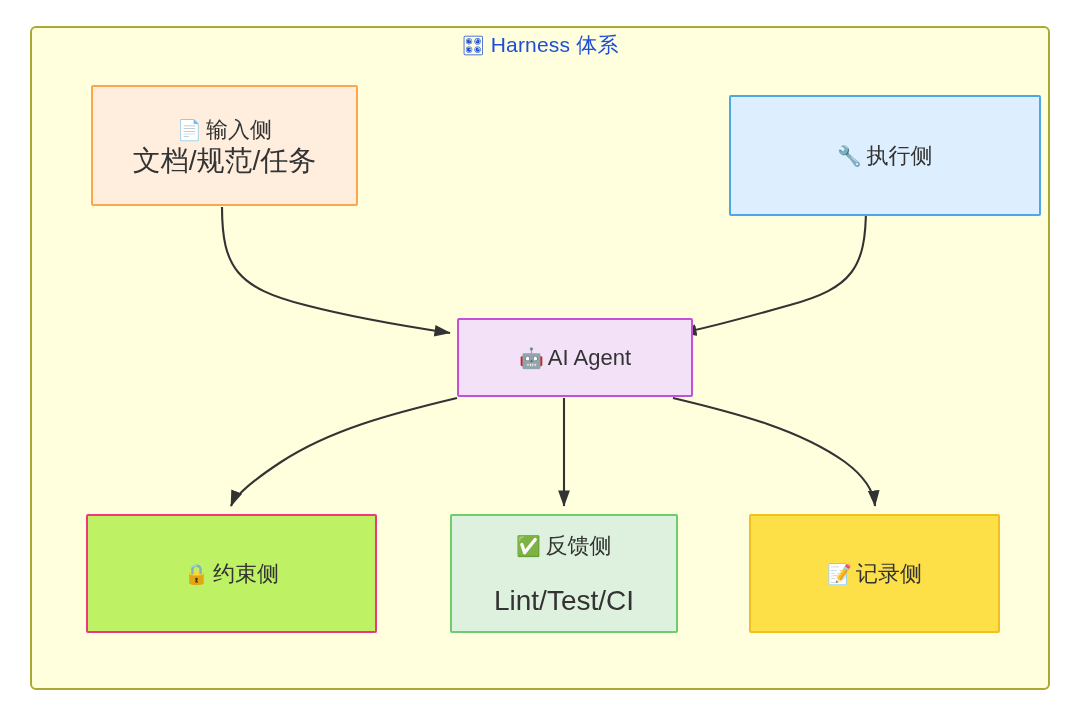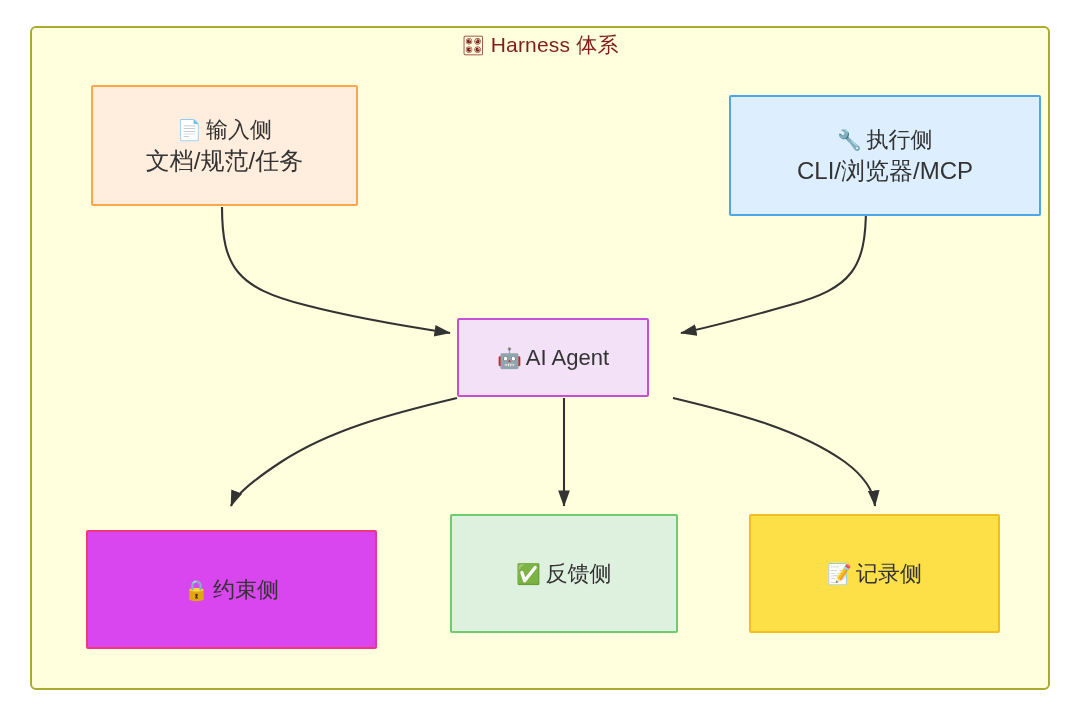--- a/index.html
+++ b/index.html
@@ -30,21 +30,21 @@
     border: 2px solid #aaaa33;
     border-radius: 6px;
   }
   .container-title {
     position: absolute;
     left: 30px;
     top: 30px;
     width: 1020px;
     text-align: center;
     font-size: 21px;
-    color: #7f1d1d;
+    color: #1d4ed8;
     line-height: 30px;
     letter-spacing: 0.2px;
     white-space: nowrap;
   }
   .container-title .ticon { font-size: 19px; margin-right: 5px; }
 
   
   #edges {
     position: absolute;
     left: 0;
@@ -76,38 +76,38 @@
   .node .line1 {
     font-size: 22px;
     line-height: 30px;
     white-space: nowrap;
   }
   .node .line1 .nicon {
     font-size: 20px;
     margin-right: 4px;
   }
   .node .line2 {
-    font-size: 24px;
+    font-size: 28px;
     line-height: 32px;
     white-space: nowrap;
   }
 
   
   #node-input      { left: 91px;  top: 85px;  width: 267px; height: 121px; }
   #node-exec       { left: 729px; top: 95px;  width: 312px; height: 121px; }
-  #node-agent      { left: 457px; top: 318px; width: 192px; height: 79px;  }
+  #node-agent      { left: 457px; top: 318px; width: 236px; height: 79px;  }
   #node-constraint { left: 86px;  top: 514px; width: 291px; height: 119px; }
   #node-feedback   { left: 450px; top: 514px; width: 228px; height: 119px; gap: 24px; }
   #node-record     { left: 749px; top: 514px; width: 251px; height: 119px; }
 
   
   #node-input      { background: #ffeedd; border-color: #ffa64d; }
   #node-exec       { background: #ddeeff; border-color: #4da6e8; }
   #node-agent      { background: #f2e1f7; border-color: #c44fd8; }
-  #node-constraint { background: #d946ef; border-color: #f0367e; margin-top: 16px; }
+  #node-constraint { background: #bef264; border-color: #f0367e; }
   #node-feedback   { background: #def0de; border-color: #6ecb6e; }
   #node-record     { background: #fde047; border-color: #f0c020; }
 </style>
 </head>
 <body>
 
 <div id="stage">
 
   <div class="container-box"></div>
 
@@ -133,32 +133,32 @@
     <path class="edge-path" marker-end="url(#arrowhead)" d="M 673,398 C 740,414 800,430 845,462 C 868,479 874,494 875,506"></path>
   </svg>
 
   <div class="node" id="node-input">
     <div class="line1"><span class="nicon">📄</span><span>输入侧</span></div>
     <div class="line2">文档/规范/任务</div>
   </div>
 
   <div class="node" id="node-exec">
     <div class="line1"><span class="nicon">🔧</span><span>执行侧</span></div>
-    <div class="line2">CLI/浏览器/MCP</div>
   </div>
 
   <div class="node" id="node-agent">
     <div class="line1"><span class="nicon">🤖</span><span>AI Agent</span></div>
   </div>
 
   <div class="node" id="node-constraint">
     <div class="line1"><span class="nicon">🔒</span><span>约束侧</span></div>
   </div>
 
   <div class="node" id="node-feedback">
     <div class="line1"><span class="nicon">✅</span><span>反馈侧</span></div>
+    <div class="line2">Lint/Test/CI</div>
   </div>
 
   <div class="node" id="node-record">
     <div class="line1"><span class="nicon">📝</span><span>记录侧</span></div>
   </div>
 
 </div>
 
 </body></html>

